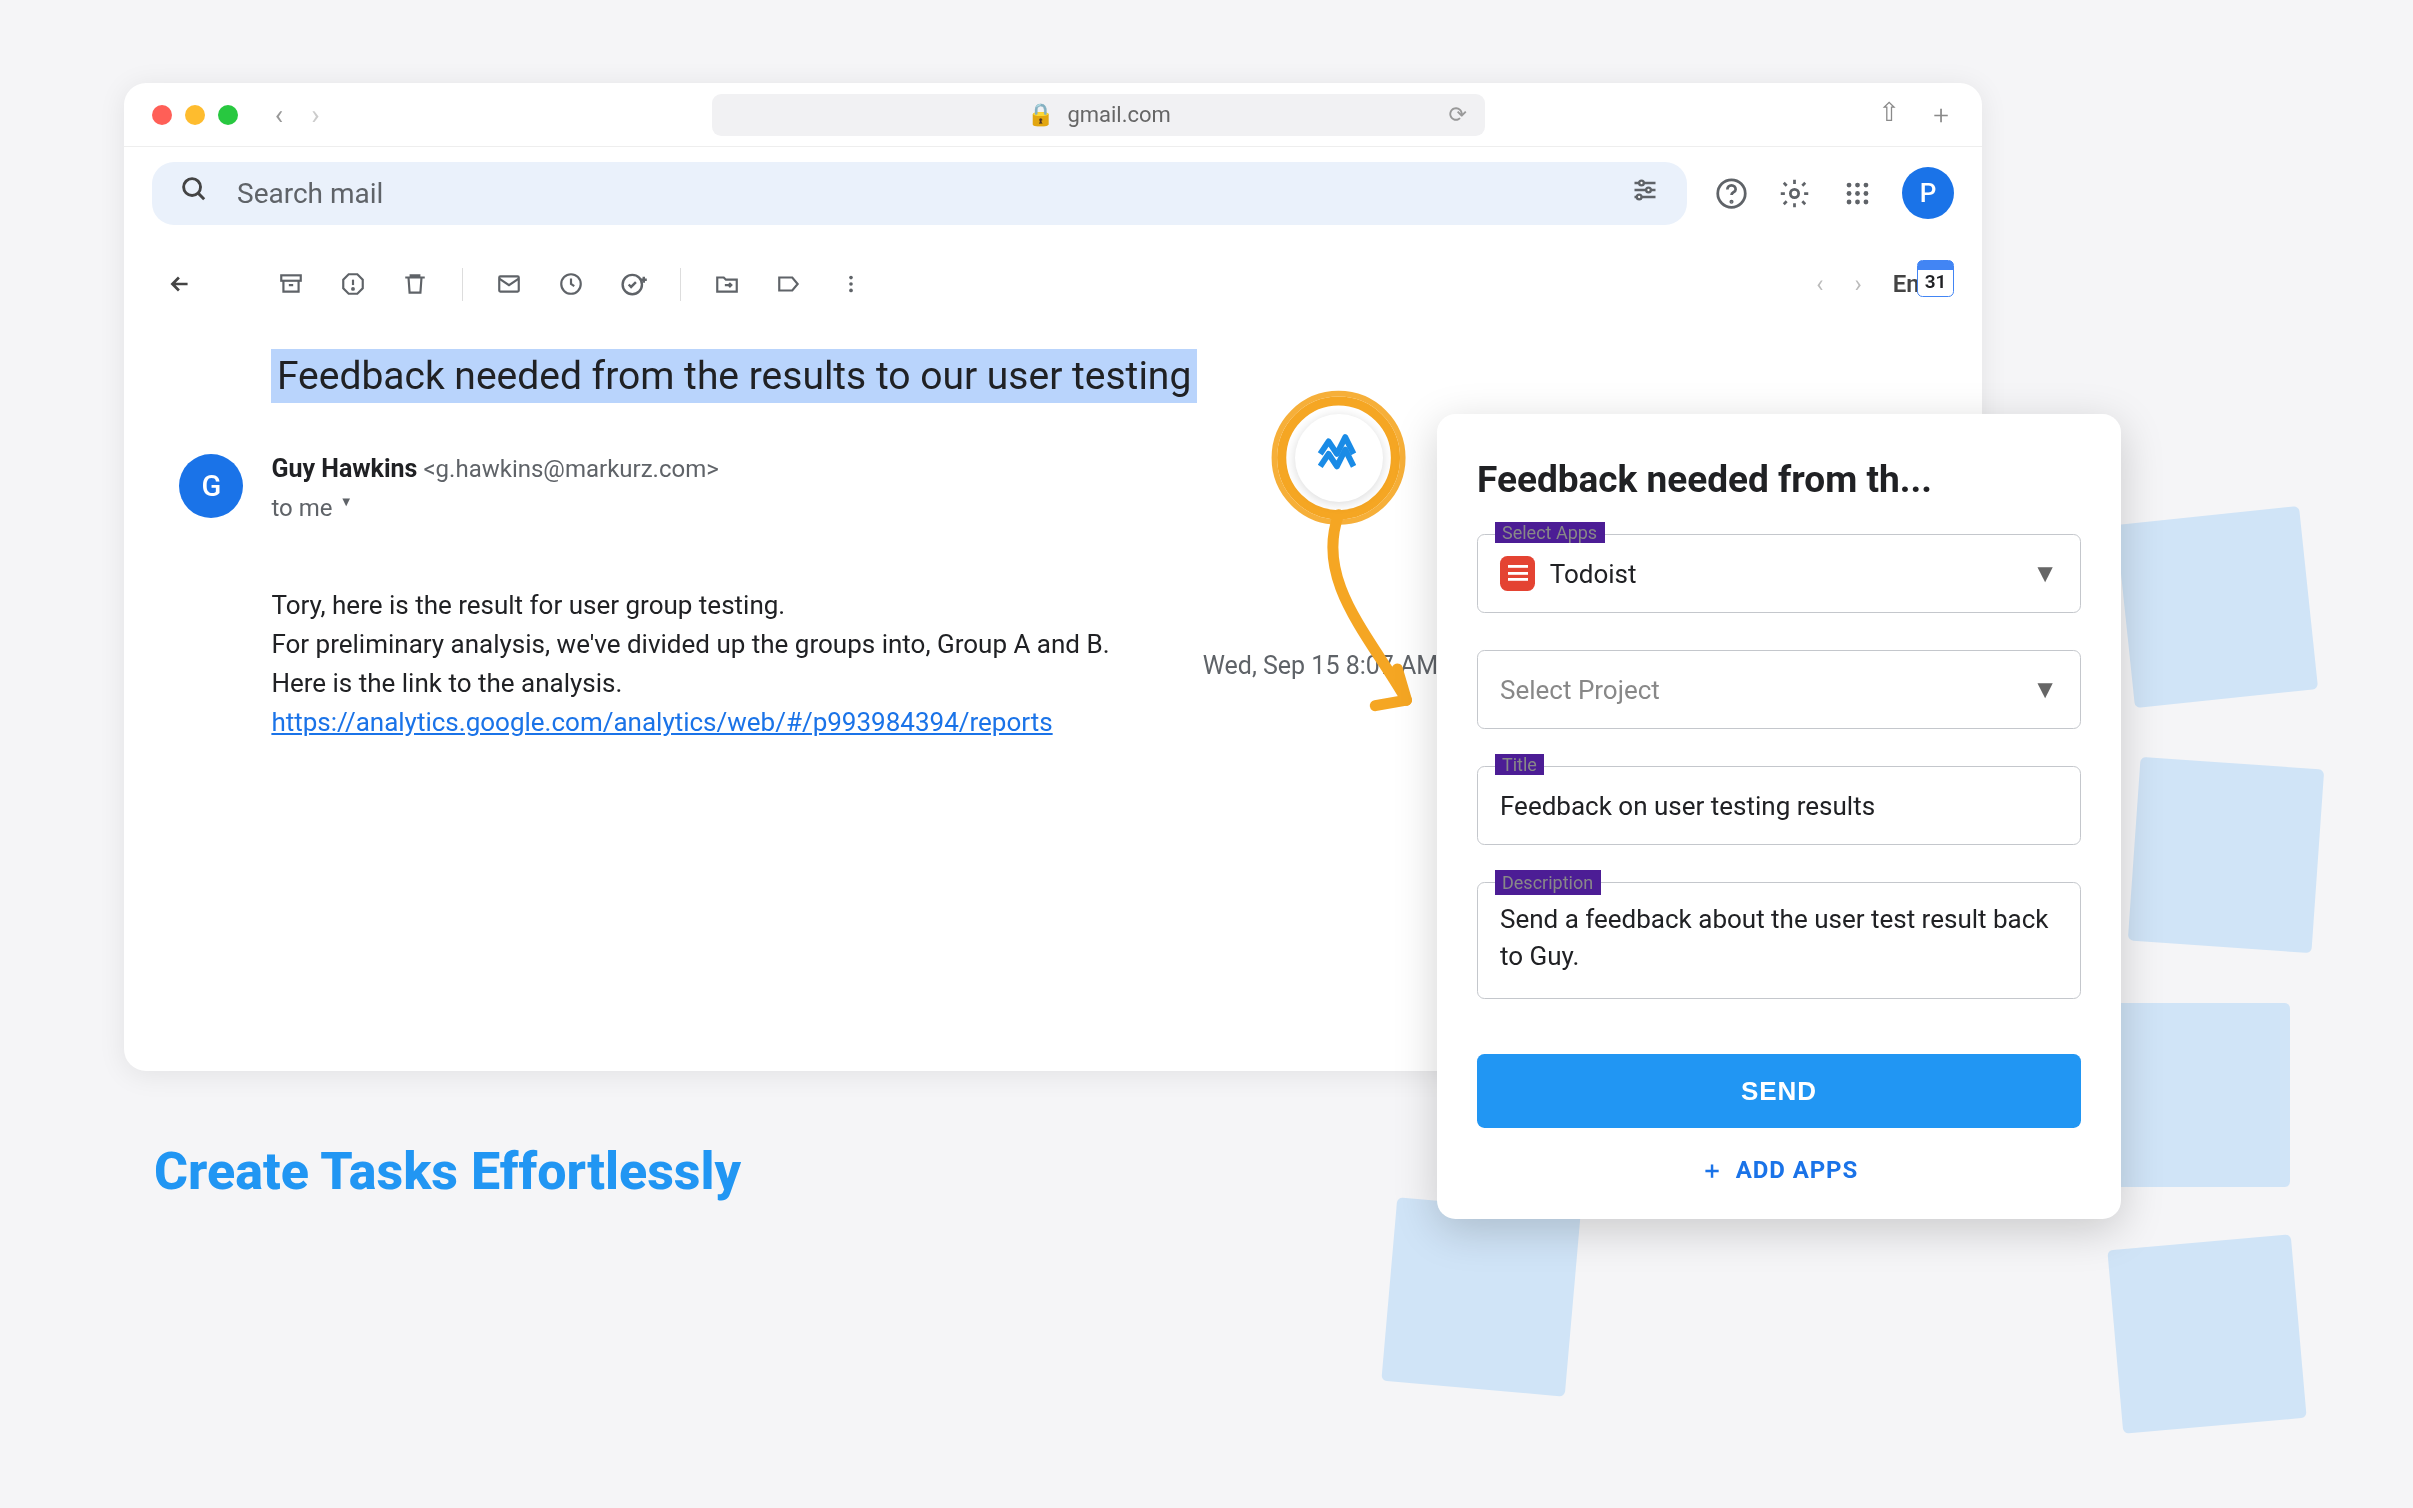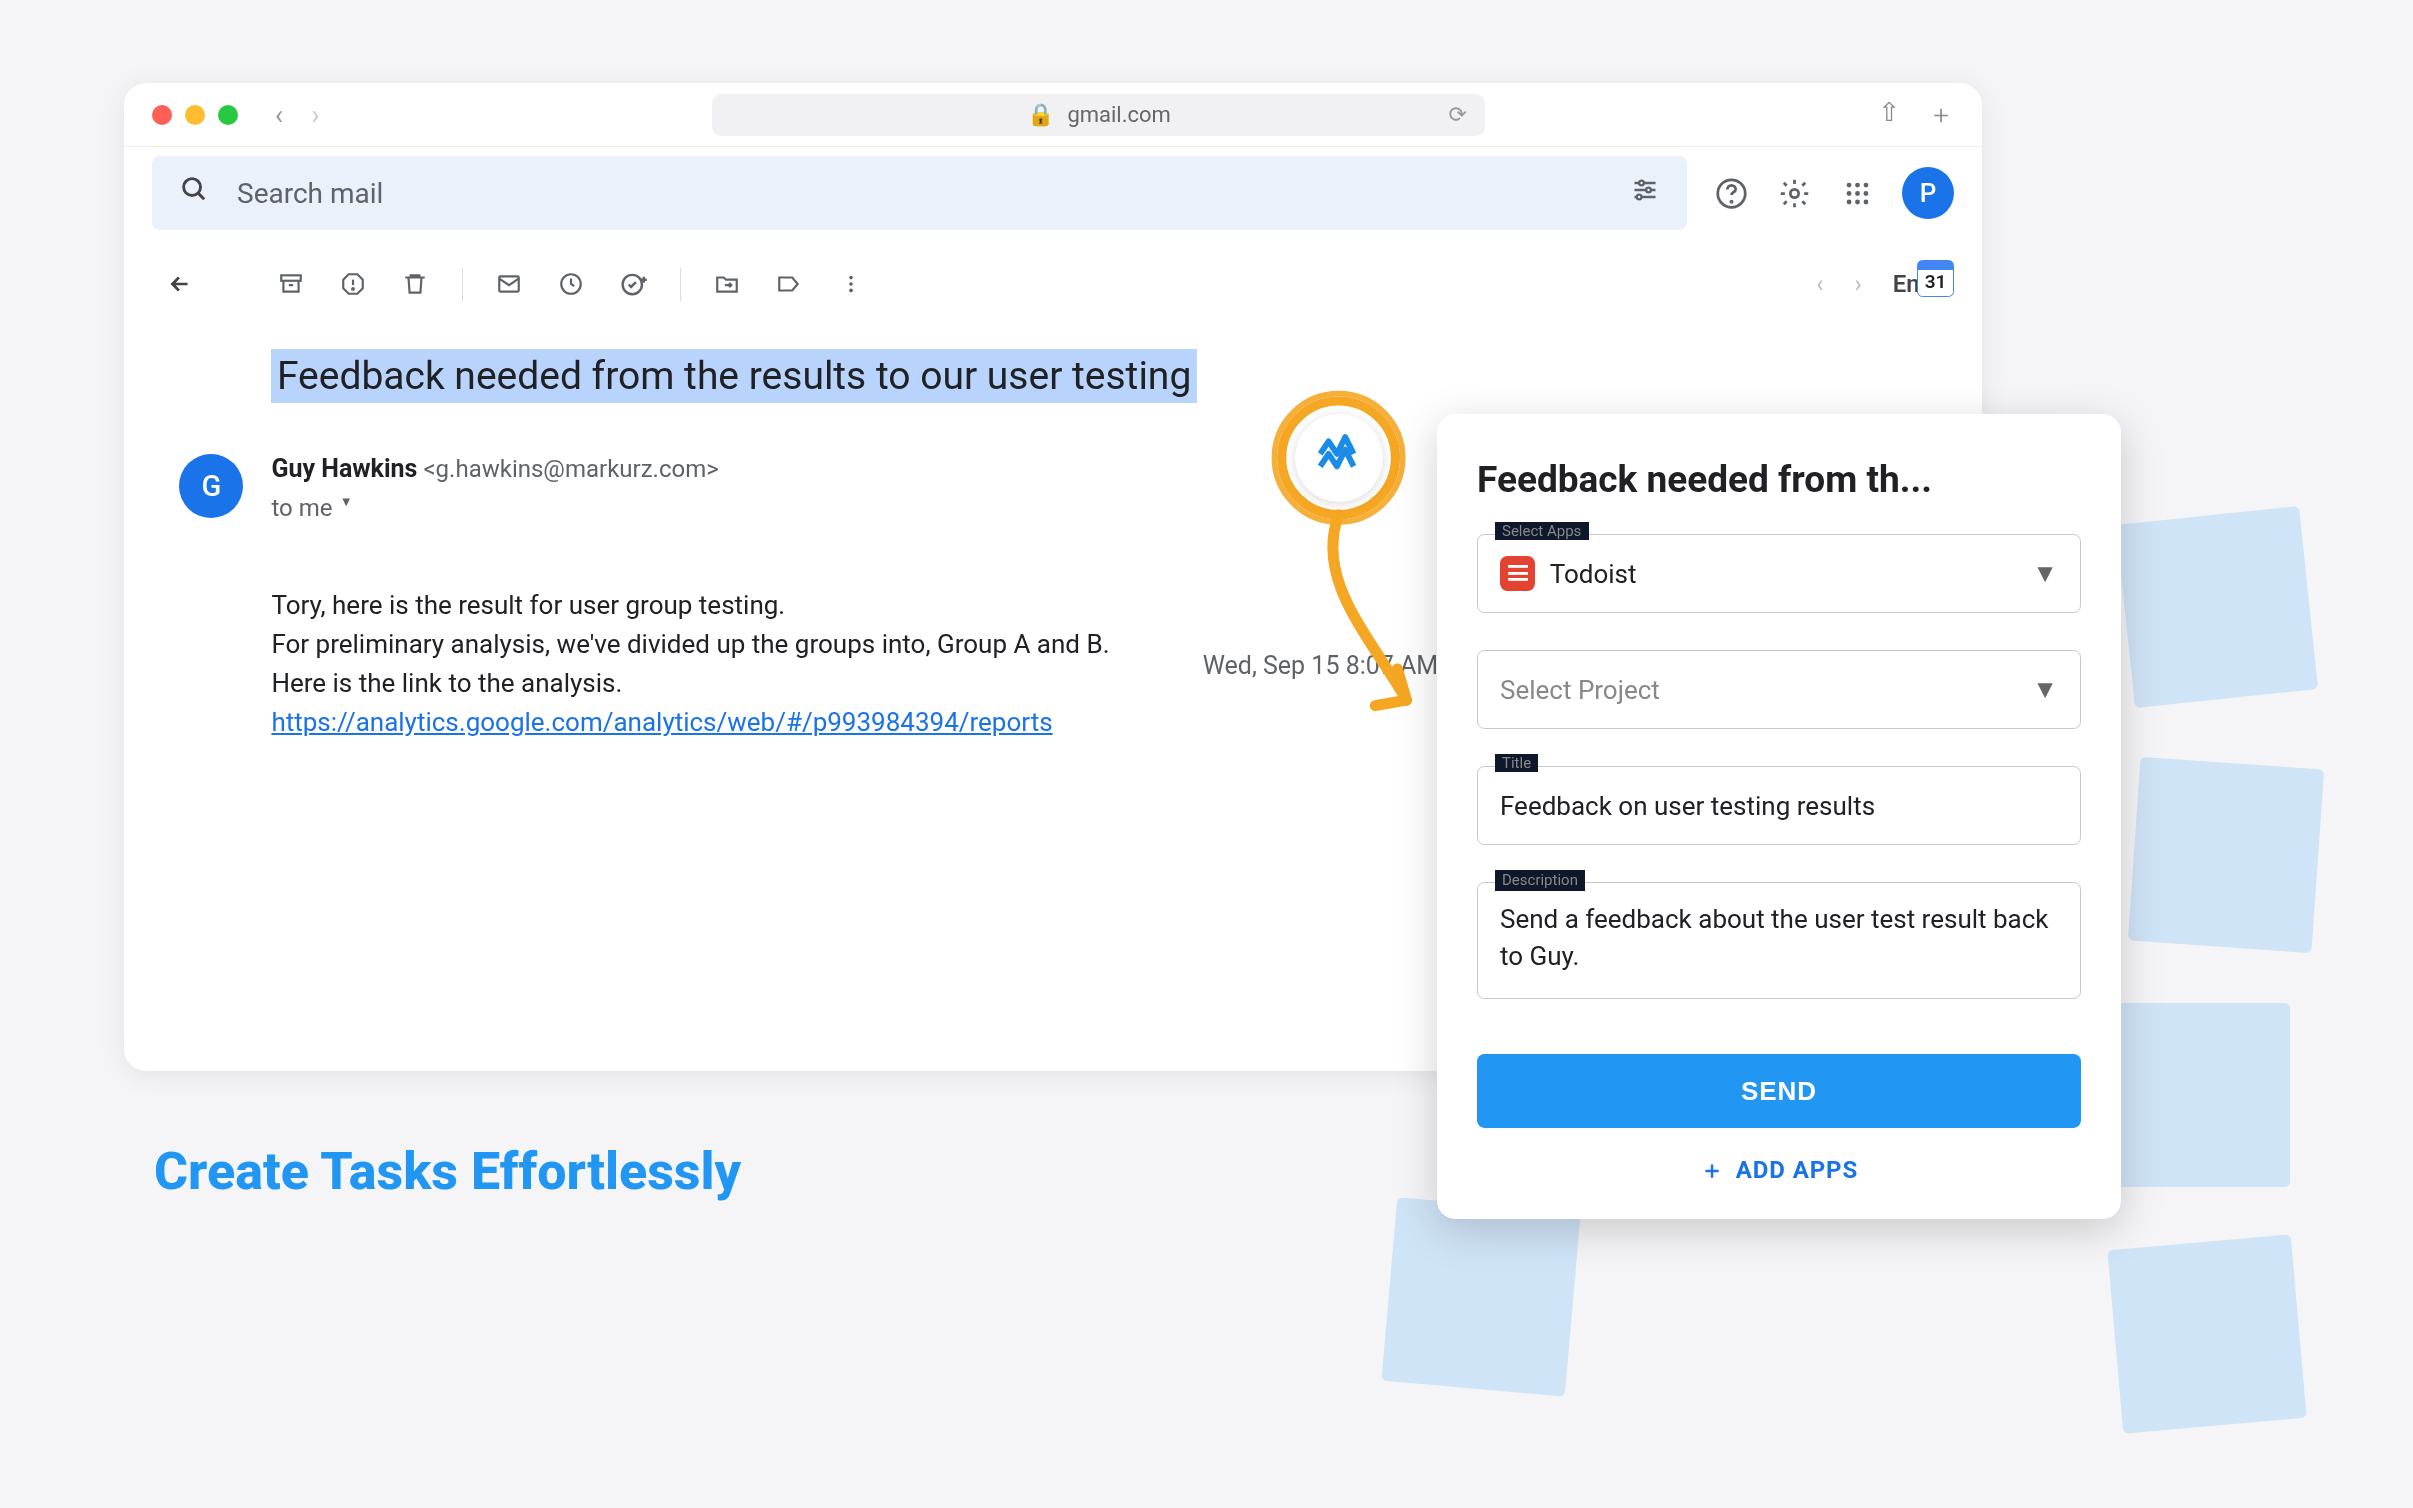--- a/index.html
+++ b/index.html
@@ -62,23 +62,23 @@
 
 .gmail-header {
   height: 92px;
   display: flex;
   align-items: center;
   padding: 0 28px;
   gap: 26px;
 }
 .searchbox {
   flex: 1;
-  height: 74px;
+  height: 63px;
   background: #eaf1fb;
-  border-radius: 8px;
+  border-radius: 22px;
   display: flex;
   align-items: center;
   padding: 0 28px;
   gap: 28px;
   color: #5f6368;
   font-size: 28px;
 }
 .searchbox .icon-l { font-size: 31px; color: #333; }
 .searchbox .filters { margin-left: auto; font-size: 28px; color: #5f6368; }
 .gmail-right-icons { display: flex; align-items: center; gap: 26px; color: #5f6368; }
@@ -187,22 +187,22 @@
   border-radius: 7.4px;
   height: 79px;
   display: flex; align-items: center;
   padding: 0 22px;
   margin-bottom: 37px;
   font-size: 26px;
   color: #202124;
 }
 .field .flabel {
   position: absolute; top: -13px; left: 16.6px;
-  background: #0f172a; padding: 0 7.4px;
-  font-size: 15px; color: #888;
+  background: #4c1d95; padding: 0 7.4px;
+  font-size: 18px; color: #888;
 }
 .field .caret { margin-left: auto; color: #666; }
 .field.textarea { height: 117px; align-items: flex-start; padding-top: 18.4px; line-height: 1.4; }
 .todoist-ico {
   width: 35px; height: 35px; border-radius: 7.4px;
   background: #e44332;
   display: flex; align-items: center; justify-content: center;
   margin-right: 14.7px;
 }
 .todoist-ico::before {

